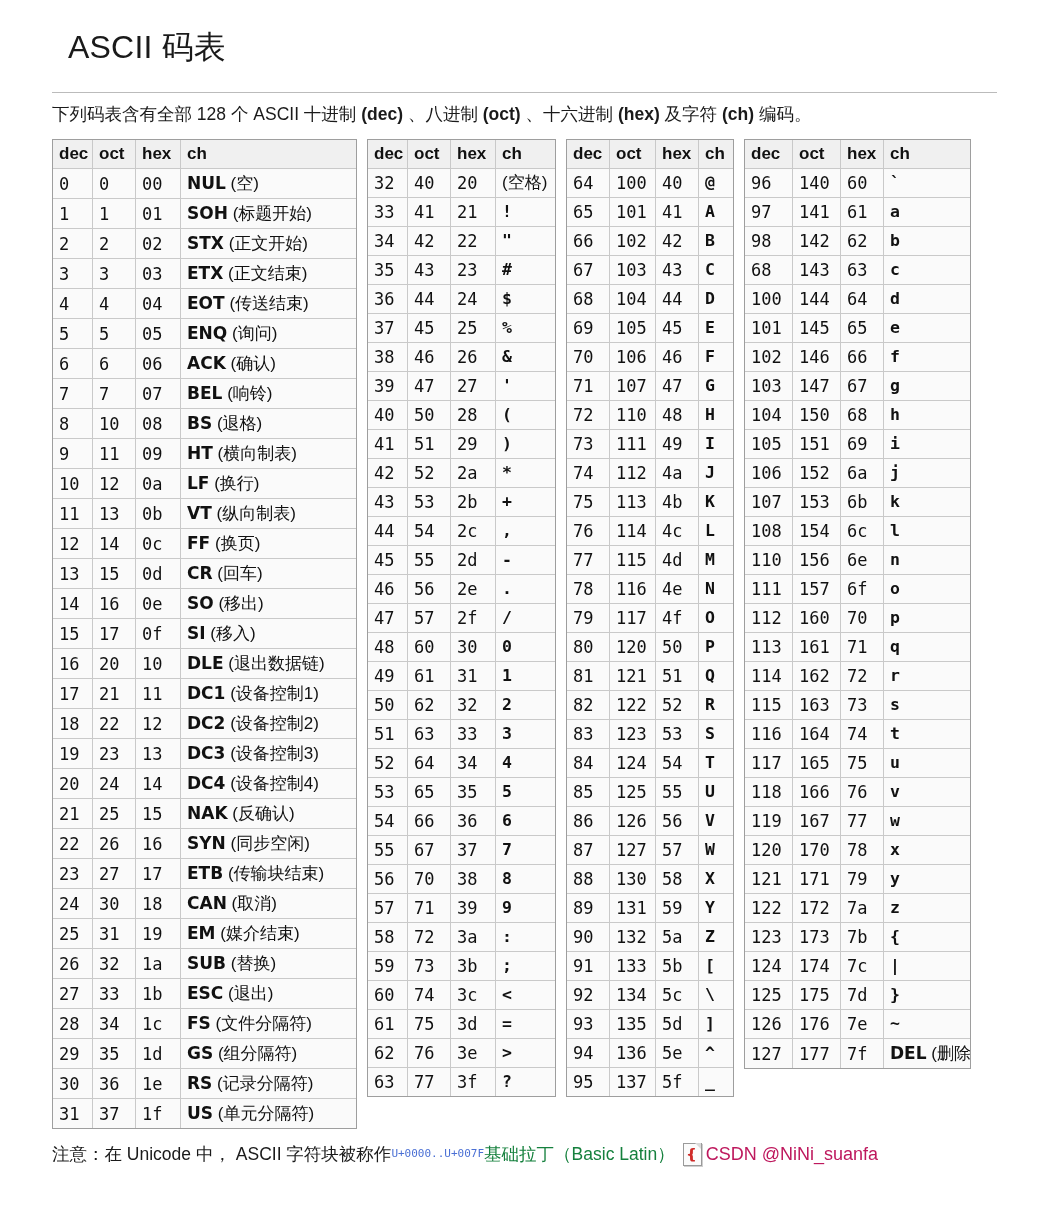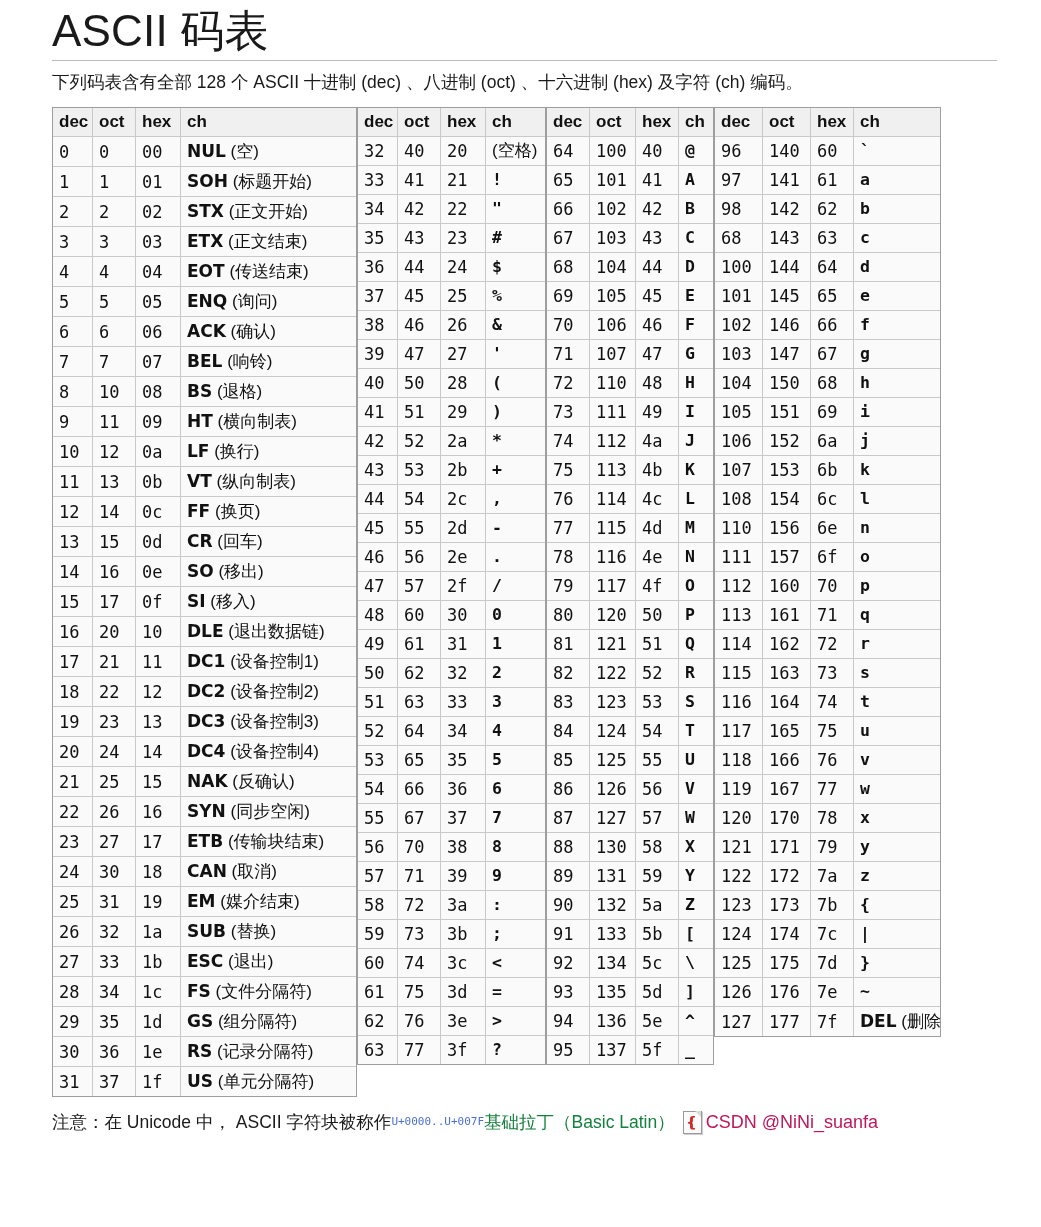--- a/index.html
+++ b/index.html
@@ -13,46 +13,47 @@
     font-family: "Liberation Sans", "DejaVu Sans", sans-serif;
     color: #1a1a1a;
     overflow: hidden;
     position: relative;
   }
   .page {
     padding: 6px 40px 0 48px;
     box-sizing: border-box;
   }
   .page-title {
-    font-size: 44px;
+    font-size: 32px;
     font-weight: 400;
     line-height: 46px;
-    margin: 0;
+    margin: 16px;
     padding: 2px 0 6px 4px;
     color: #1a1a1a;
     letter-spacing: 0.2px;
   }
   .title-rule {
     height: 1px;
     background: #bbbbbb;
     margin: 0 0 8px 4px;
     width: 945px;
   }
   .subtitle {
     font-size: 17.5px;
     line-height: 26px;
     margin: 0 0 12px 4px;
     color: #1a1a1a;
   }
-  .subtitle b { font-weight: 400; }
+  .subtitle b { font-weight: 700; }
 
   .tables-wrap {
     display: flex;
     flex-direction: row;
     align-items: flex-start;
+    gap: 10px;
     margin-left: 4px;
   }
   table.ascii {
     border-collapse: separate;
     border-spacing: 0;
     background: #ffffff;
     border: 1px solid #9e9e9e;
     table-layout: fixed;
   }
   table.ascii td, table.ascii th {

